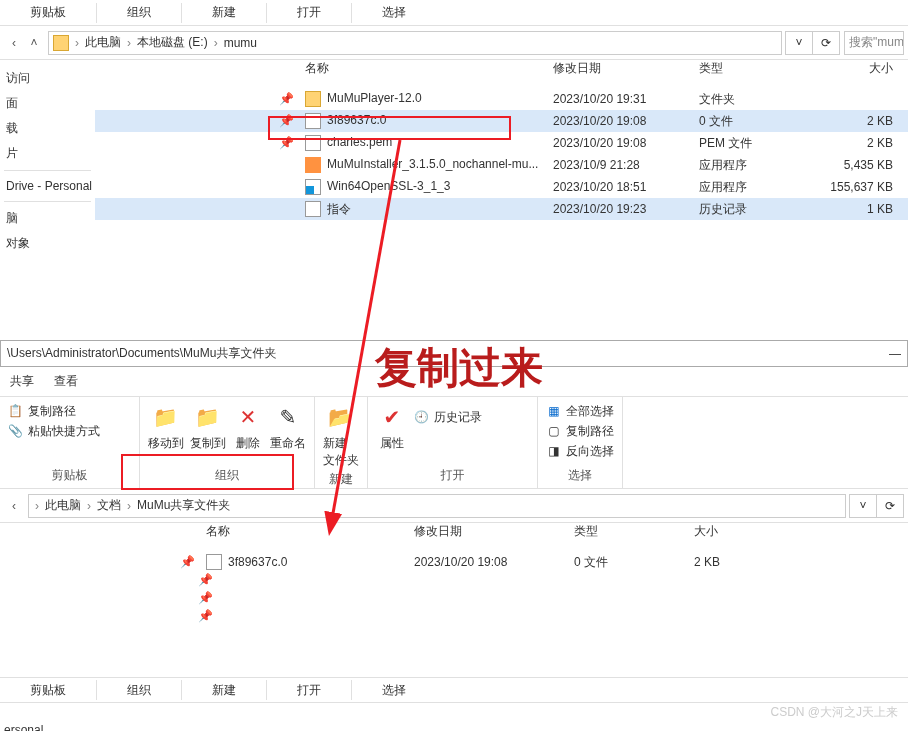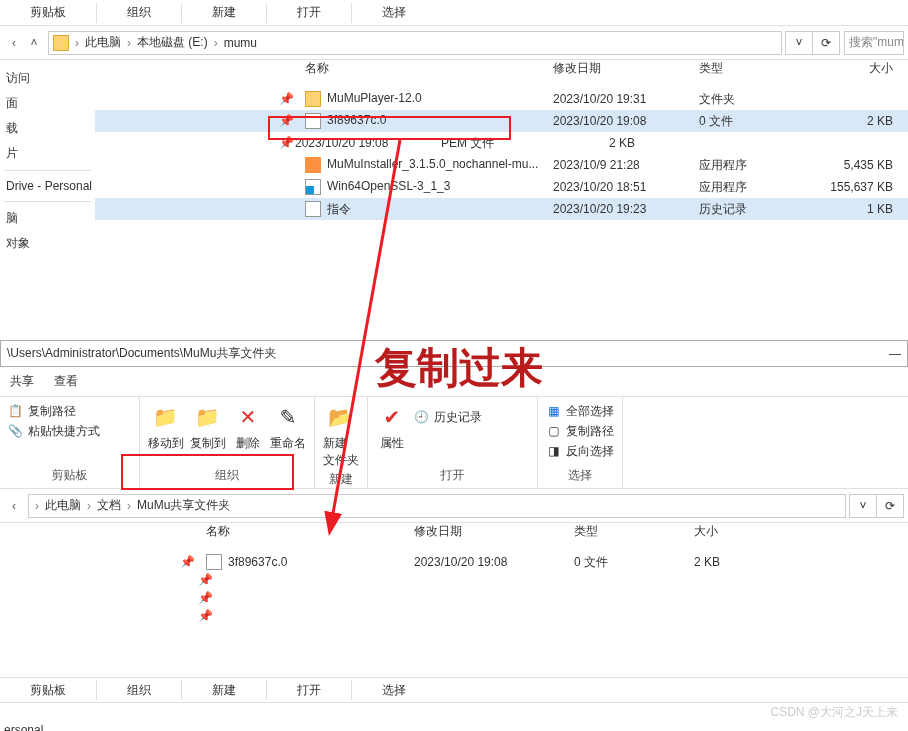--- a/index.html
+++ b/index.html
@@ -124,20 +124,24 @@
           <div class="c-name">
             <div class="ico ico-file"></div>
             <span>3f89637c.0</span>
           </div>
           <div class="c-date">2023/10/20 19:08</div>
           <div class="c-type">0 文件</div>
           <div class="c-size">2 KB</div>
         </div>
         <div class="frow">
           <div class="pin">📌</div>
+          <div class="c-name">
+            <div class="ico ico-file"></div>
+            <span>charles.pem</span>
+          </div>
           <div class="c-date">2023/10/20 19:08</div>
           <div class="c-type">PEM 文件</div>
           <div class="c-size">2 KB</div>
         </div>
         <div class="frow">
           <div class="pin"></div>
           <div class="c-name">
             <div class="ico ico-cube"></div>
             <span>MuMuInstaller_3.1.5.0_nochannel-mu...</span>
           </div>

